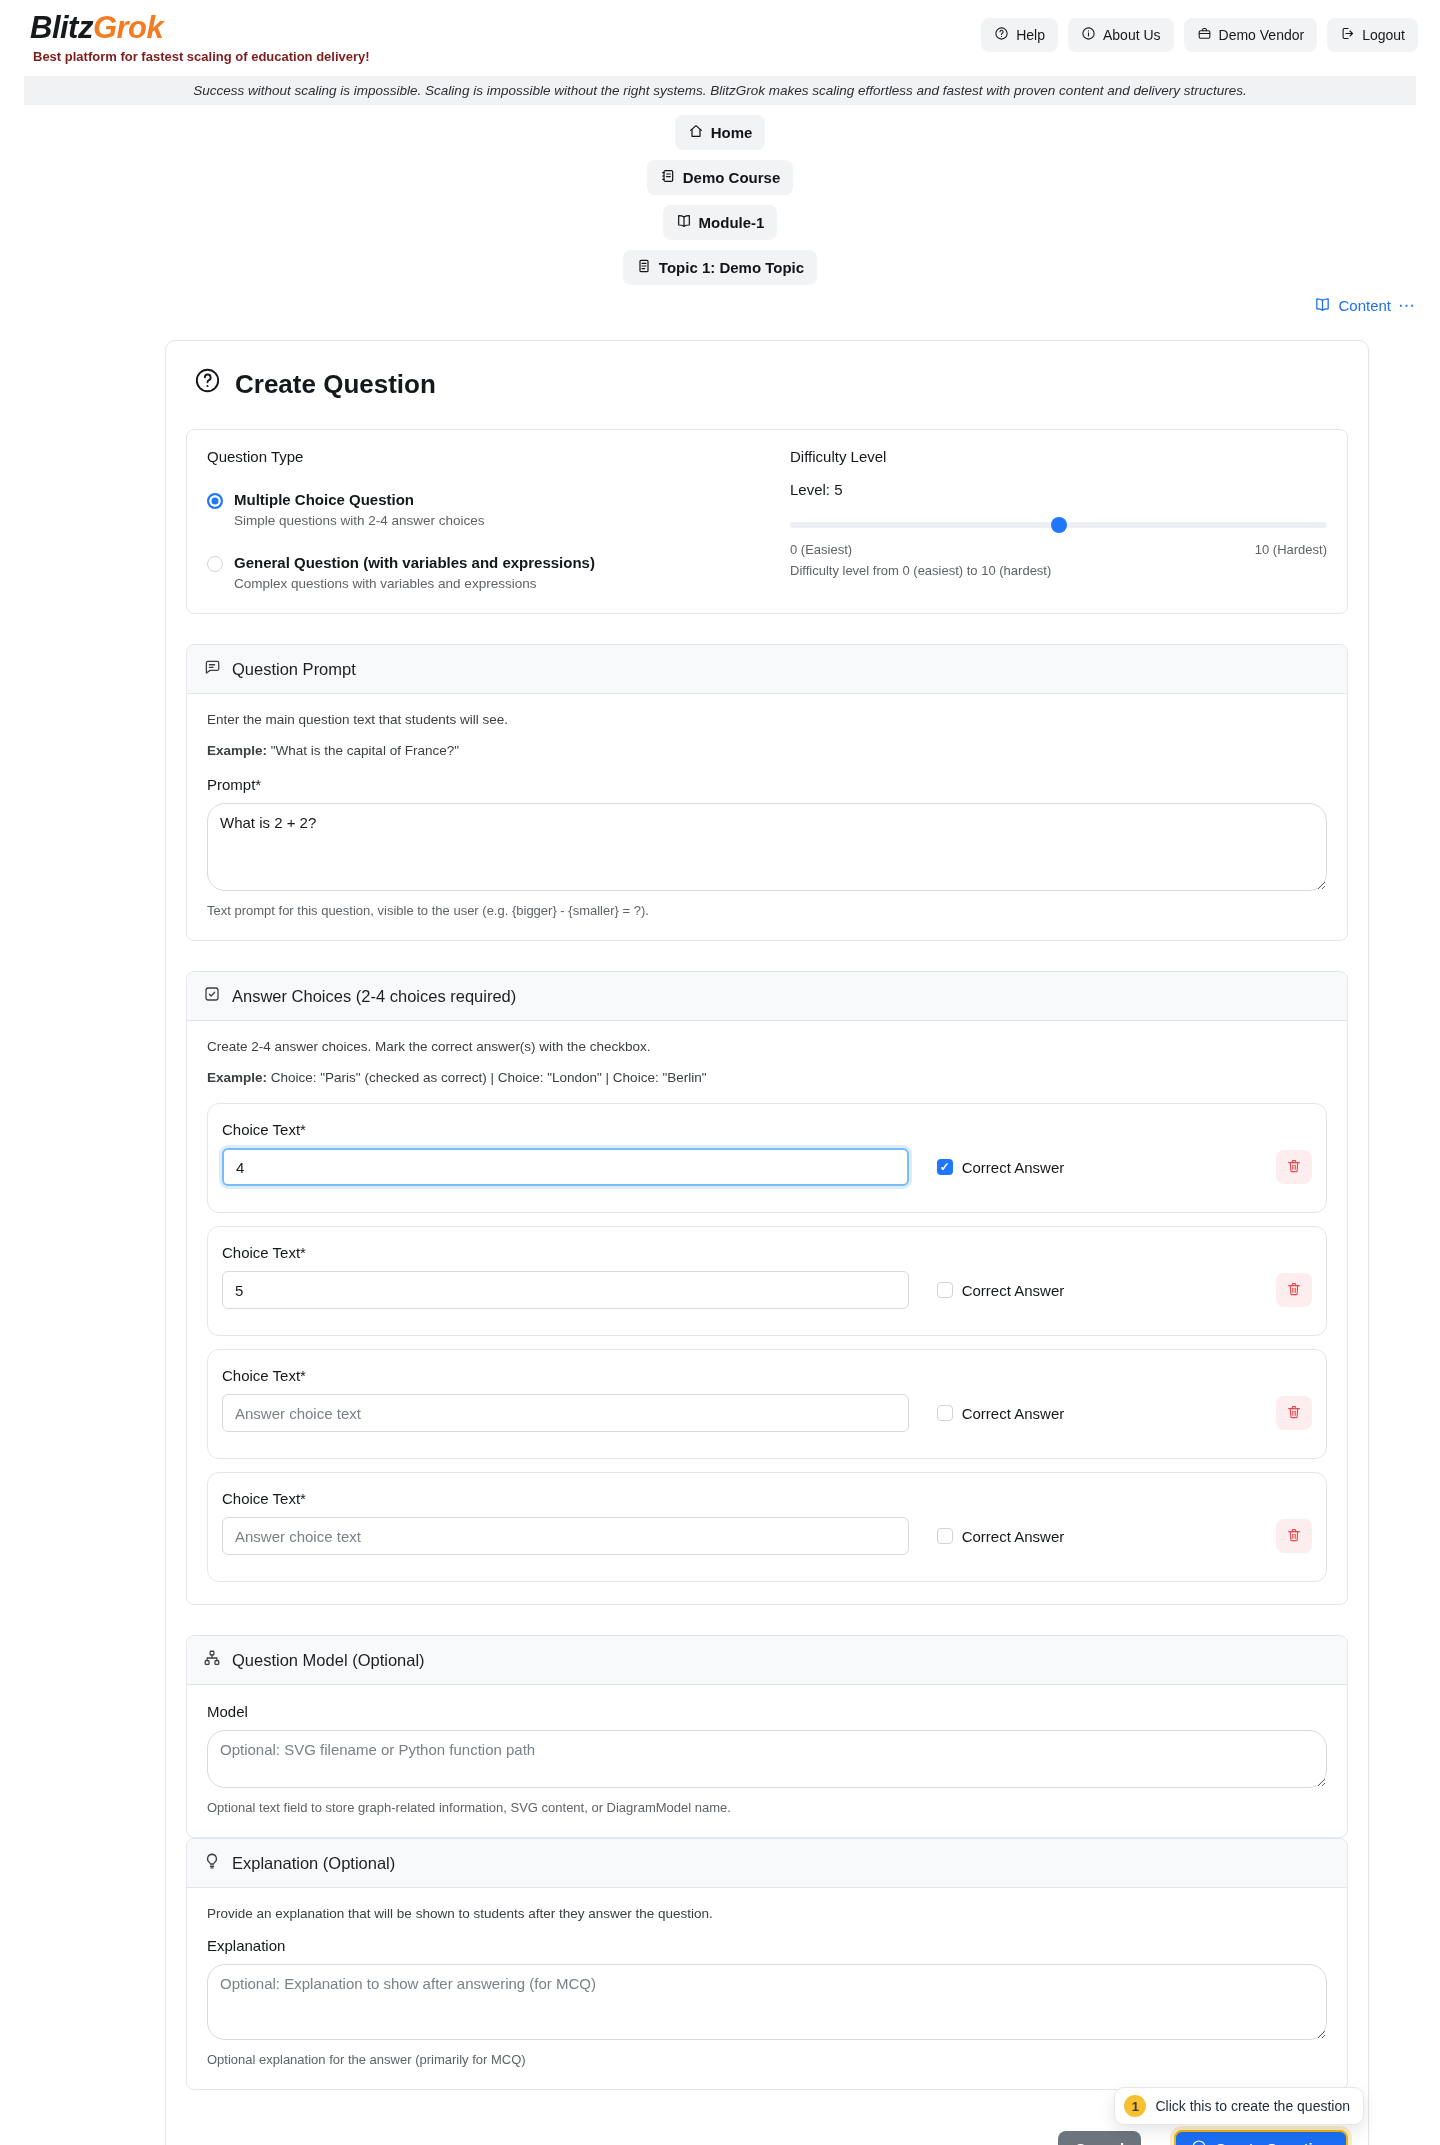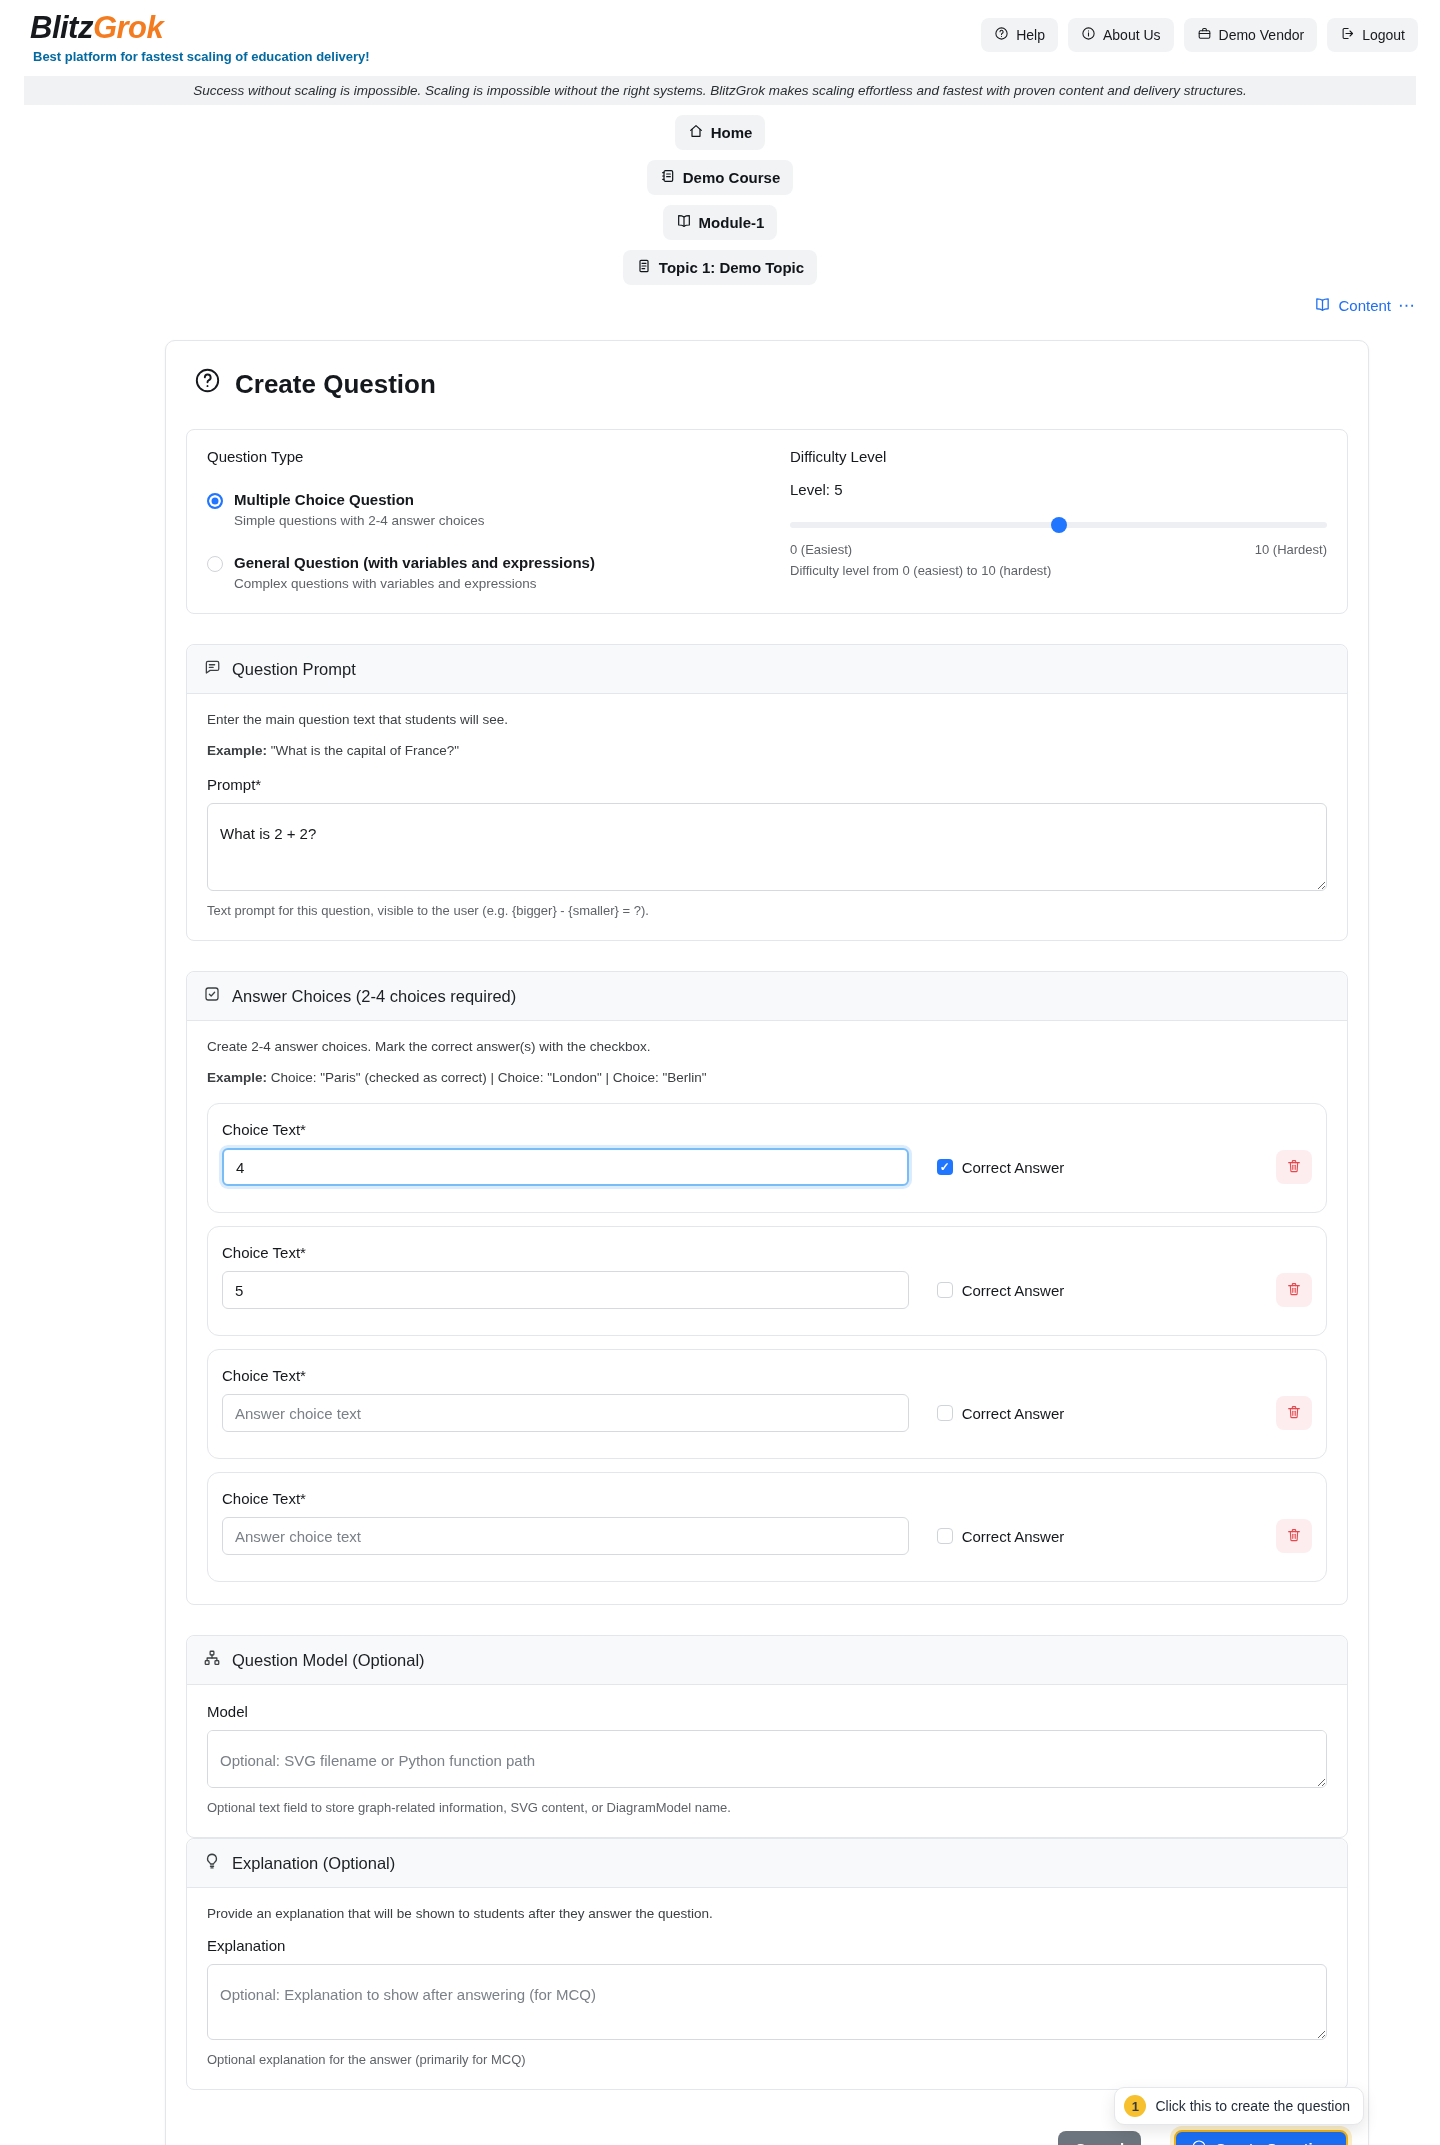--- a/index.html
+++ b/index.html
@@ -2,21 +2,21 @@
 <html><head>
 <meta charset="utf-8">
 <style>
   * { box-sizing: border-box; margin: 0; padding: 0; }
   html,body { width:1440px; background:#ffffff; font-family:"Liberation Sans", sans-serif; color:#17191c; }
 
   
   .header { display:flex; justify-content:space-between; align-items:flex-start; padding:10px 22px 6px 30px; }
   .logo-line { font-size:31px; font-weight:800; font-style:italic; letter-spacing:-0.5px; }
   .logo-grok { color:#f47c20; }
-  .tagline { font-size:13px; font-weight:700; color:#0369a1; margin:3px 0 0 3px; }
+  .tagline { font-size:13px; font-weight:700; color:#7f1d1d; margin:3px 0 0 3px; }
   .topnav { display:flex; gap:10px; margin-top:8px; }
   .chip { display:flex; align-items:center; gap:7px; background:#f1f3f5; border:none; border-radius:8px;
           padding:8px 13px; font-size:14px; font-weight:500; color:#17191c; cursor:pointer; font-family:inherit; }
   .chip svg { width:15px; height:15px; stroke:#17191c; fill:none; stroke-width:1.7; stroke-linecap:round; stroke-linejoin:round; }
 
   
   .banner { margin:6px 24px 10px; background:#f1f2f4; padding:7px 10px; text-align:center;
             font-style:italic; font-size:13.5px; color:#2b2f33; }
 
   
@@ -57,21 +57,21 @@
   .slider-dot { position:absolute; top:-5px; width:16px; height:16px; border-radius:50%; background:#2176ff; cursor:grab; }
   .slider-ends { display:flex; justify-content:space-between; font-size:13px; color:#5f6368; margin-top:14px; }
   .muted { font-size:13px; color:#5f6368; }
   .diff-help { margin-top:6px; }
 
   
   .intro { font-size:13.5px; color:#3c4043; margin-bottom:16px; }
   .example-line { font-size:13.5px; color:#3c4043; margin-bottom:18px; }
   .example-line b { font-weight:700; }
   .input-label { font-size:15px; color:#15181c; margin-bottom:10px; }
-  textarea { width:100%; border:1px solid #d6dade; border-radius:6px; padding:21px 12px; font-size:15px;
+  textarea { width:100%; border:1px solid #d6dade; border-radius:18px; padding:10px 12px; font-size:15px;
              color:#17191c; font-family:inherit; resize:vertical; }
   textarea::placeholder, input::placeholder { color:#7b8188; }
   .helper { font-size:13px; color:#5f6368; margin-top:8px; }
 
   
   .choice-list { display:flex; flex-direction:column; gap:13px; margin-top:18px; }
   .choice-row { border:1px solid #e3e6ea; border-radius:12px; padding:17px 14px 26px; }
   .choice-controls { display:flex; align-items:center; }
   .choice-input { width:63%; height:38px; border:1px solid #d6dade; border-radius:6px; padding:0 12px;
                   font-size:15px; color:#17191c; font-family:inherit; }

